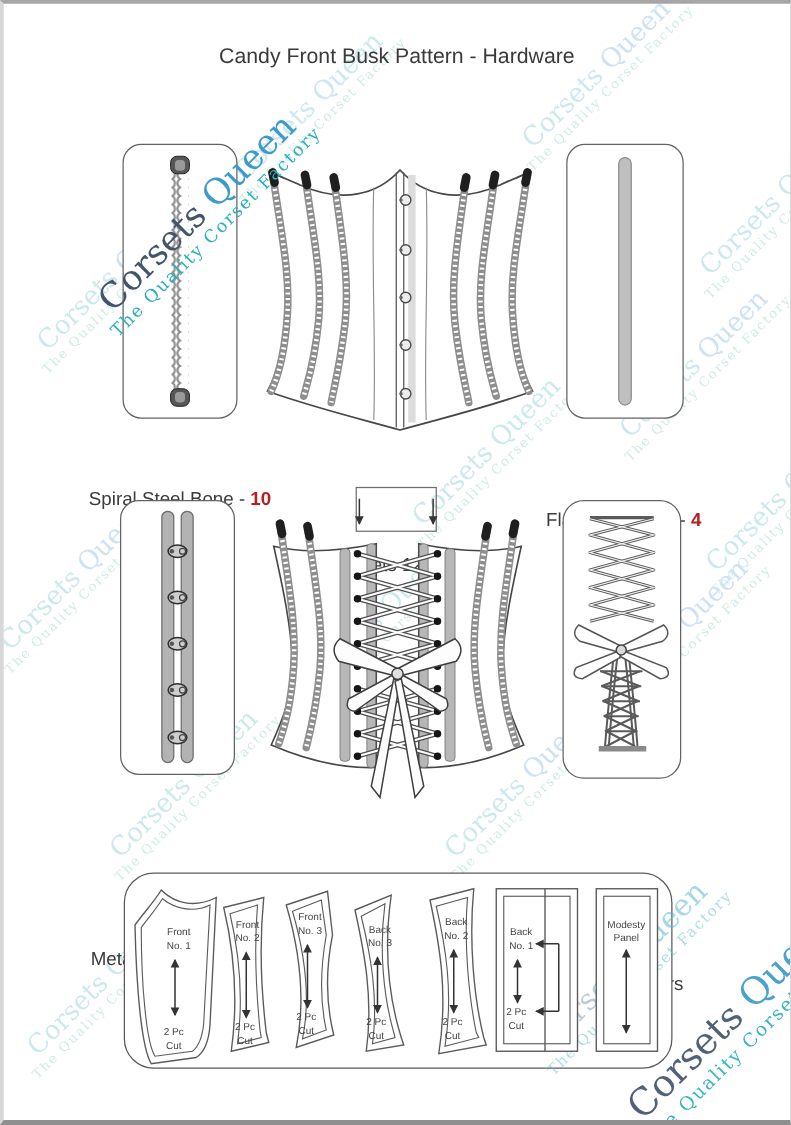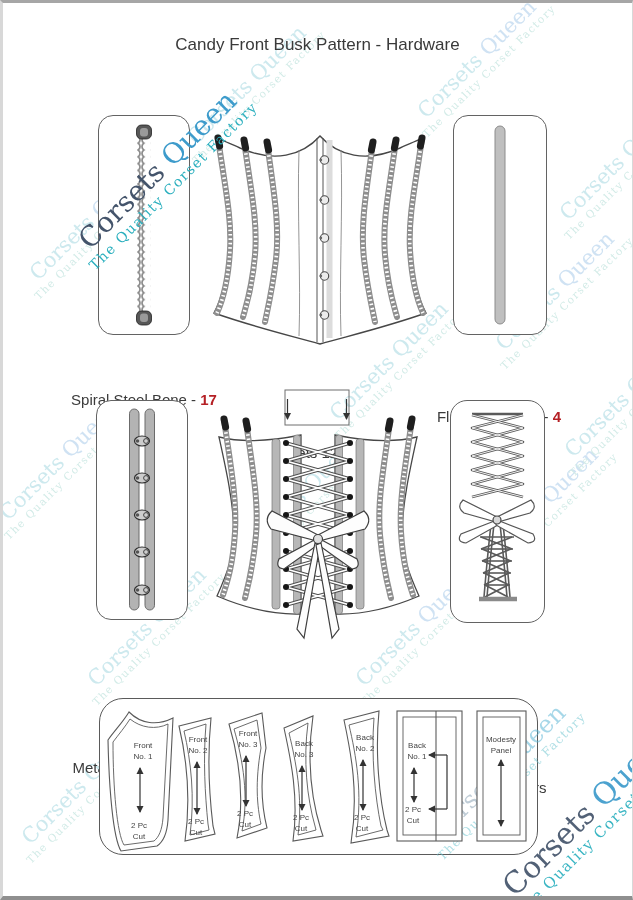--- a/index.html
+++ b/index.html
@@ -185,21 +185,21 @@
           <circle cx="114.5" cy="160" r="4.2" fill="#ececec" stroke="#4a4a4a" stroke-width="1.1"></circle>
           <circle cx="110.8" cy="160" r="1.4" fill="#666"></circle>
         </g>
       <g>
           <circle cx="114.5" cy="199" r="4.2" fill="#ececec" stroke="#4a4a4a" stroke-width="1.1"></circle>
           <circle cx="110.8" cy="199" r="1.4" fill="#666"></circle>
         </g>
     </g>
   </svg>
 
-  <div class="cap lbl" style="left:31px;top:338px;"><span>Spiral Steel Bone - </span><span class="red">17</span></div>
+  <div class="cap lbl" style="left:31px;top:338px;"><span>Spiral Steel Bone - </span><span class="red">10</span></div>
   <div class="cap lbl" style="left:386px;top:338px;"><span>Flat Steel Bone - </span><span class="red">4</span></div>
   <div class="cap lbl" style="left:210px;top:357px;">Grommets 12 X 2 = 24</div>
 
   <div class="h lbl" style="left:80px;top:378px;">Front opening</div>
   <div class="h lbl" style="left:434px;top:378px;">Back lacing</div>
 
   <div class="rbox art" style="left:93px;top:397px;width:90px;height:218px;">
     <svg width="90" height="218" viewBox="0 0 90 218">
       <rect x="32.5" y="8" width="9.5" height="201" rx="4.7" fill="#b3b3b3" stroke="#6b6b6b" stroke-width="1"></rect>
       <rect x="48" y="8" width="9.5" height="201" rx="4.7" fill="#b3b3b3" stroke="#6b6b6b" stroke-width="1"></rect>

